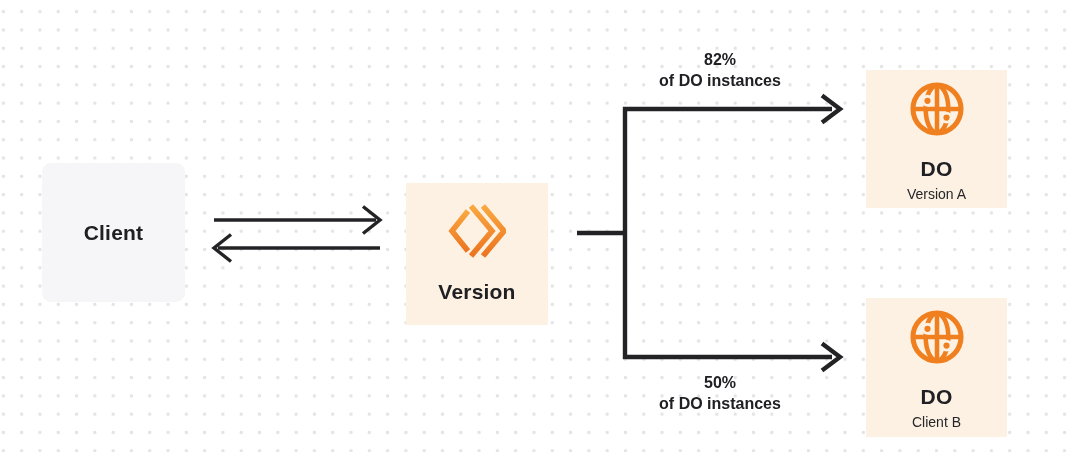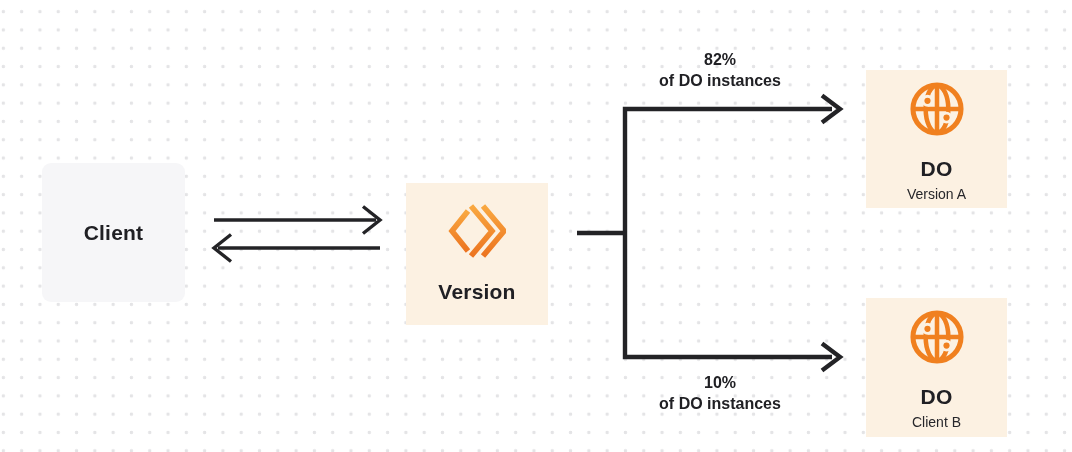--- a/index.html
+++ b/index.html
@@ -83,21 +83,21 @@
     </span>
     <div class="node-title">Version</div>
   </div>
 
   <div class="branch-label label-top">
     <div>82%</div>
     <div>of DO instances</div>
   </div>
 
   <div class="branch-label label-bottom">
-    <div>10%</div>
+    <div>50%</div>
     <div>of DO instances</div>
   </div>
 
   <div class="node node-cream node-do-a">
     <span class="icon-wrap">
       <svg width="58" height="58" viewBox="0 0 64 64" fill="none">
         <g stroke="#f0801f">
           <circle cx="32" cy="32" r="26.5" stroke-width="5.6"></circle>
           <line x1="32" y1="6" x2="32" y2="58" stroke-width="5"></line>
           <line x1="6" y1="32" x2="58" y2="32" stroke-width="5"></line>

